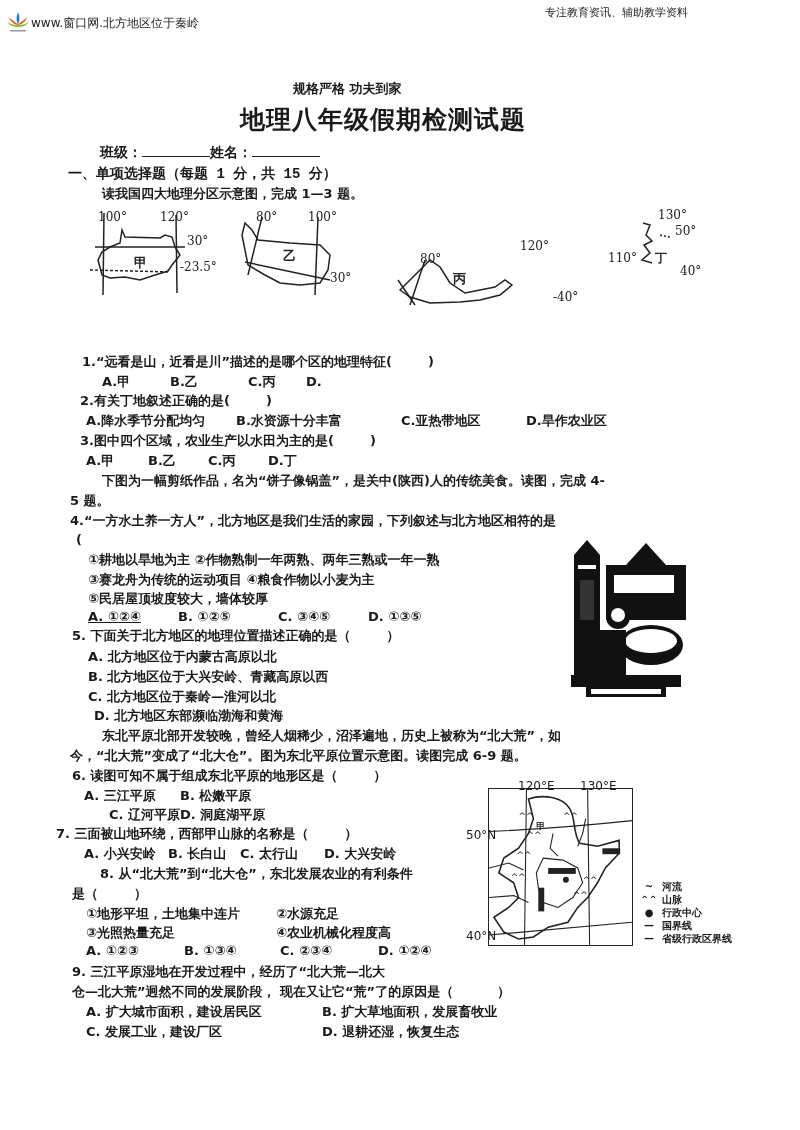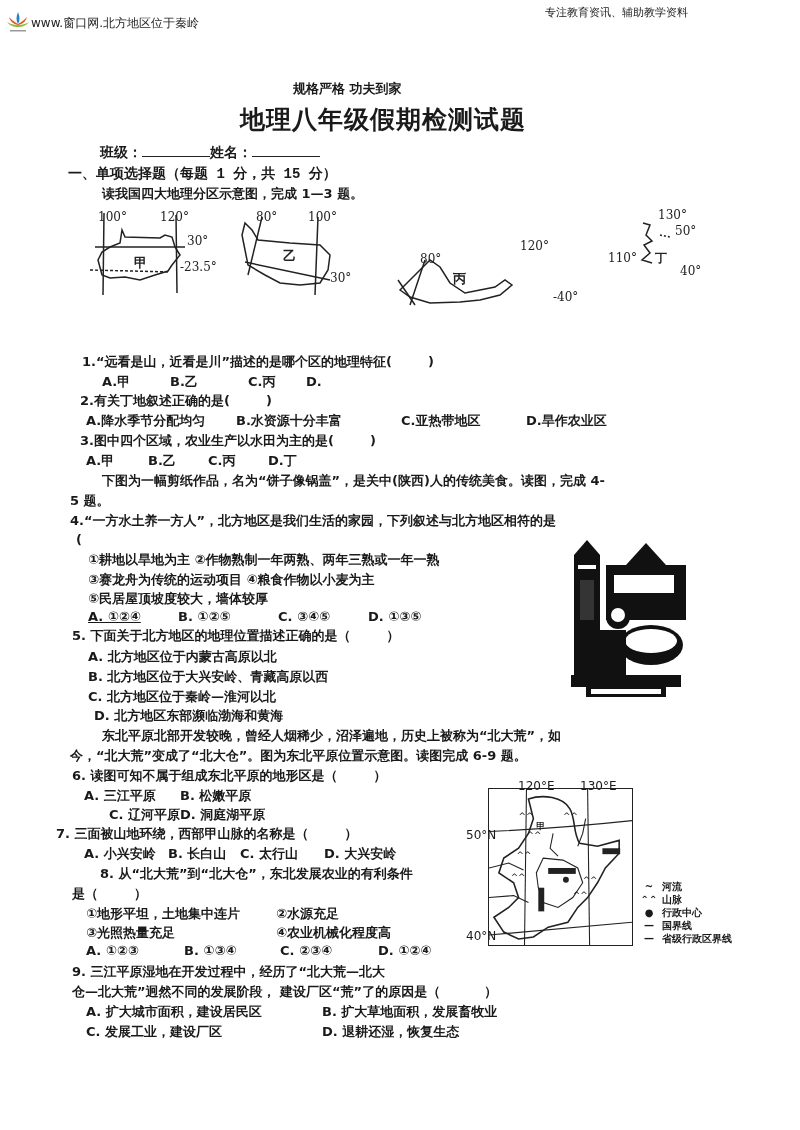--- a/index.html
+++ b/index.html
@@ -189,21 +189,21 @@
 </div>
 <div class="abs opt" style="left:86px;top:924px;">
   <span style="display:inline-block;width:190px;">③光照热量充足</span><span>④农业机械化程度高</span>
 </div>
 <div class="abs opt" style="left:86px;top:943px;">
   <span style="display:inline-block;width:98px;">A. ①②③</span><span style="display:inline-block;width:96px;">B. ①③④</span><span style="display:inline-block;width:98px;">C. ②③④</span><span>D. ①②④</span>
 </div>
 
 <div class="abs q" style="left:72px;top:963px;">9. 三江平原湿地在开发过程中，经历了“北大荒—北大</div>
 <div class="abs q" style="left:72px;top:983px;">
-  <span>仓—北大荒”迥然不同的发展阶段， 建设厂区“荒”了的原因是（</span><span class="paren" style="width:44px;"></span><span>）</span>
+  <span>仓—北大荒”迥然不同的发展阶段， 现在又让它“荒”了的原因是（</span><span class="paren" style="width:44px;"></span><span>）</span>
 </div>
 <div class="abs opt" style="left:86px;top:1003px;">
   <span style="display:inline-block;width:236px;">A. 扩大城市面积，建设居民区</span><span>B. 扩大草地面积，发展畜牧业</span>
 </div>
 <div class="abs opt" style="left:86px;top:1023px;">
   <span style="display:inline-block;width:236px;">C. 发展工业，建设厂区</span><span>D. 退耕还湿，恢复生态</span>
 </div>
 
 <div class="axislbl" style="left:518px;top:779px;">120°E</div>
 <div class="axislbl" style="left:580px;top:779px;">130°E</div>

